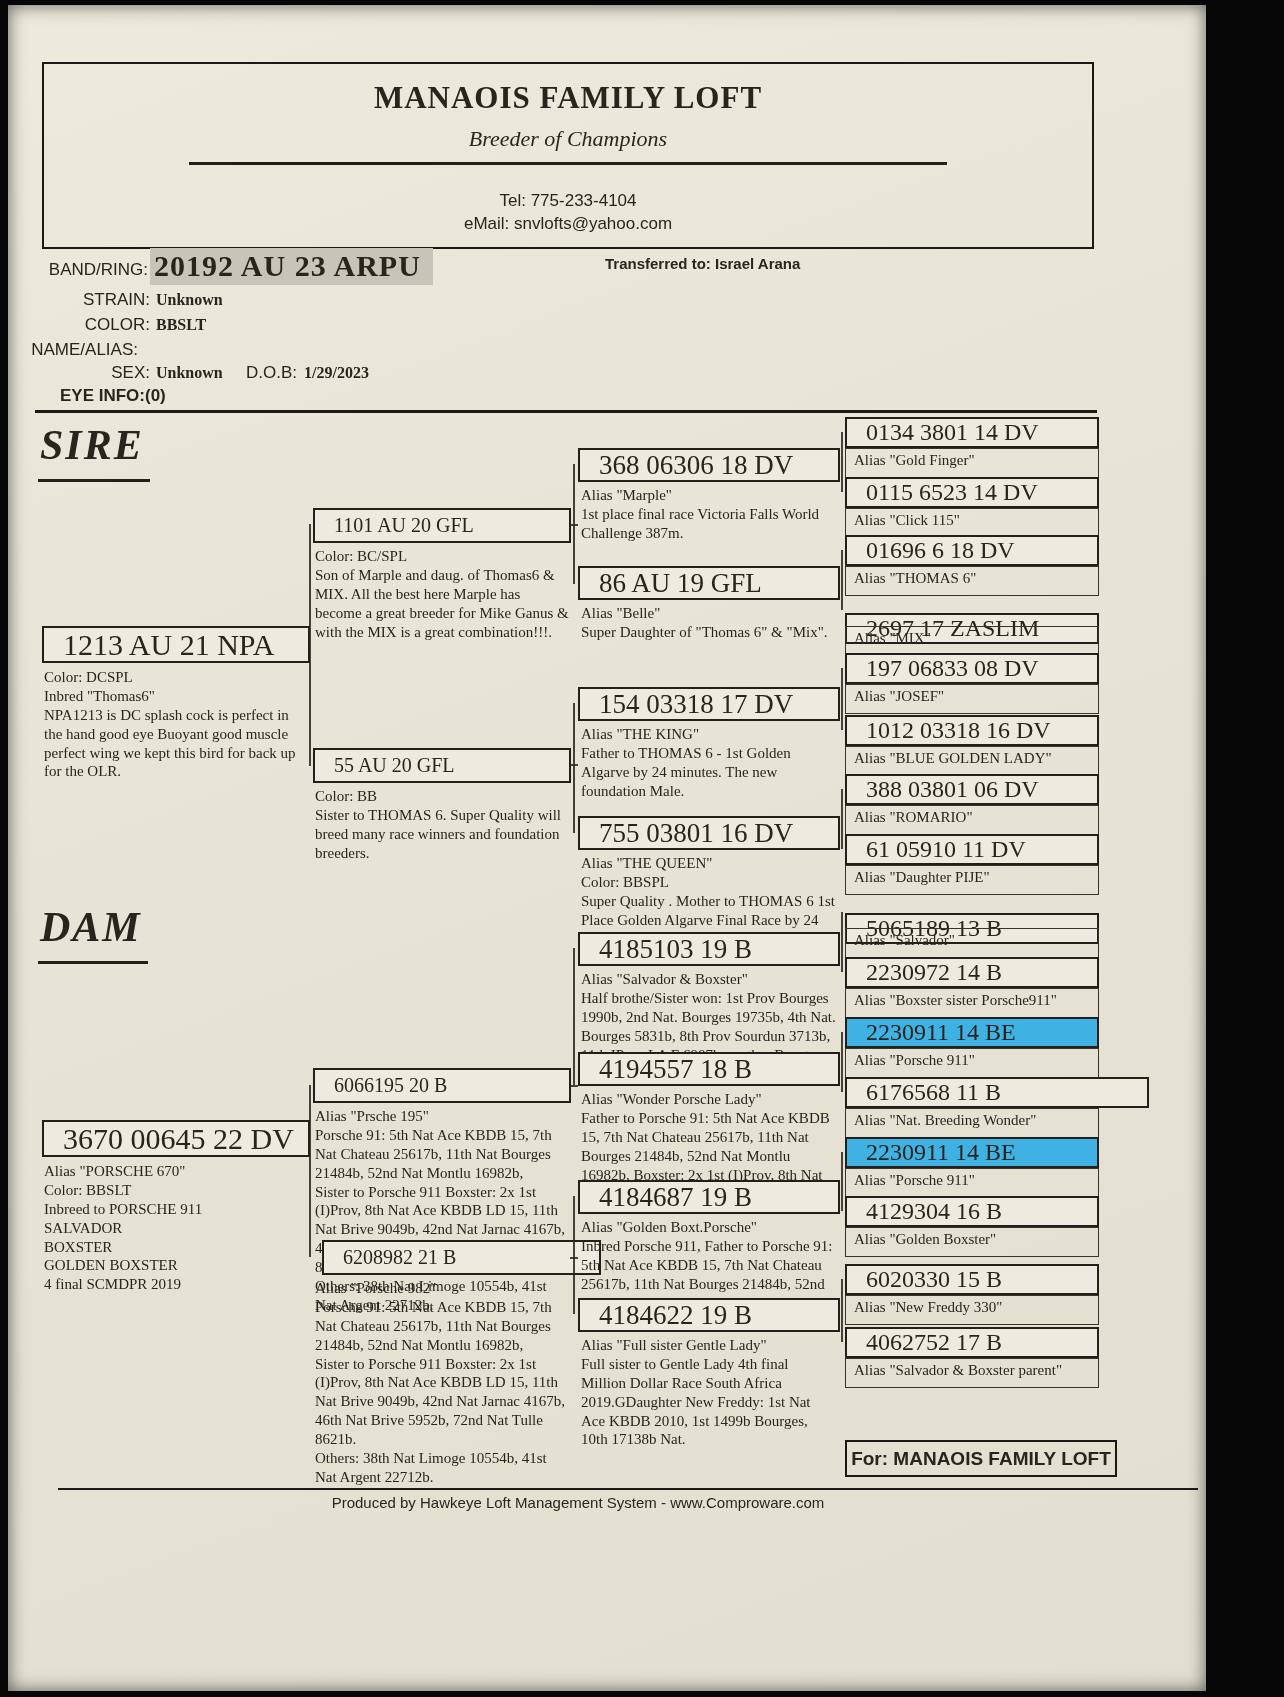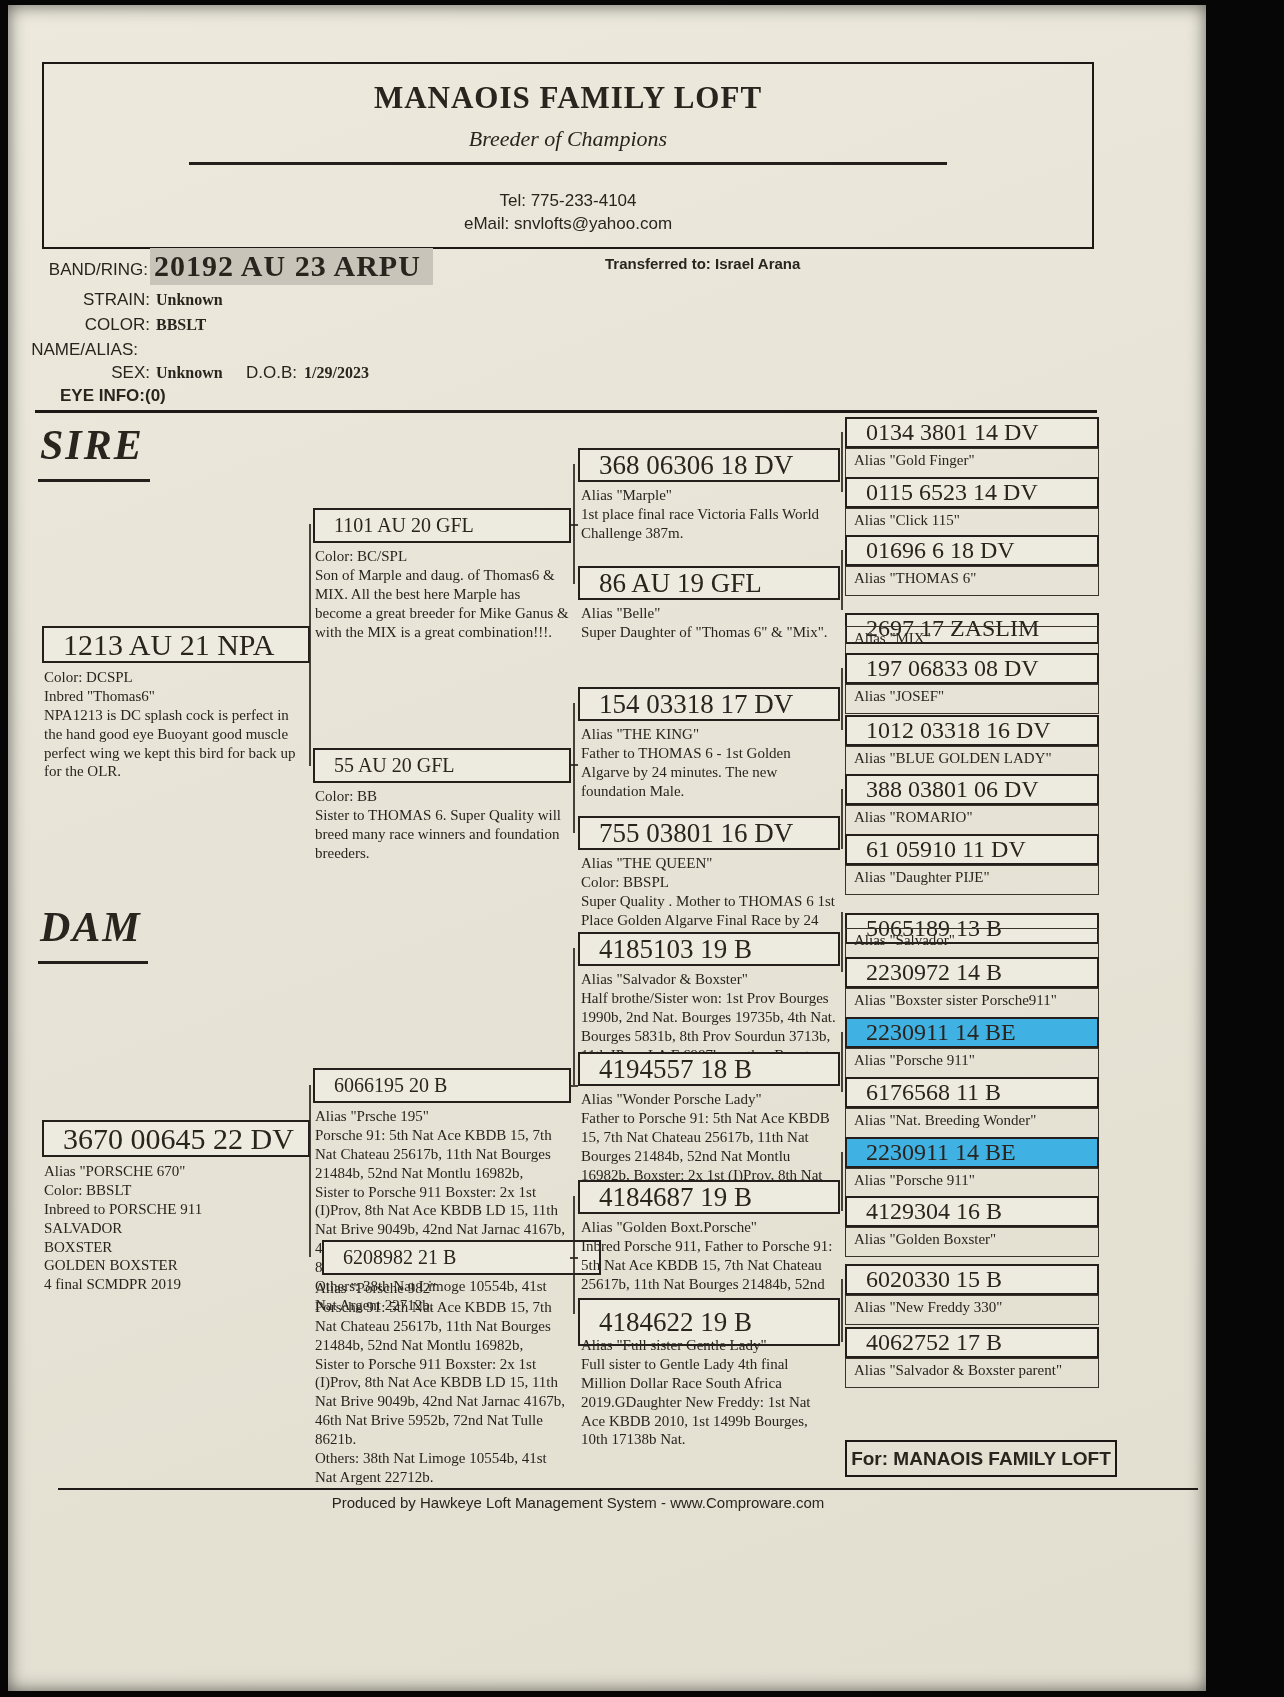--- a/index.html
+++ b/index.html
@@ -142,31 +142,31 @@
 
   <div class="abs pbox b3" style="left:570px;top:927px;width:262px;height:34px;">4185103 19 B</div>
   <div class="abs pbody" style="left:573px;top:965px;width:256px;">Alias "Salvador &amp; Boxster"
 Half brothe/Sister won: 1st Prov Bourges 1990b, 2nd Nat. Bourges 19735b, 4th Nat. Bourges 5831b, 8th Prov Sourdun 3713b, 11th IProv LA F 6987b, mother Boxster: 8th</div>
   <div class="abs pbox b3" style="left:570px;top:1047px;width:262px;height:34px;">4194557 18 B</div>
   <div class="abs pbody" style="left:573px;top:1085px;width:256px;">Alias "Wonder Porsche Lady"
 Father to Porsche 91: 5th Nat Ace KBDB 15, 7th Nat Chateau 25617b, 11th Nat Bourges 21484b, 52nd Nat Montlu 16982b, Boxster: 2x 1st (I)Prov, 8th Nat Ace KBDB LD 15,</div>
   <div class="abs pbox b3" style="left:570px;top:1175px;width:262px;height:34px;">4184687 19 B</div>
   <div class="abs pbody" style="left:573px;top:1213px;width:256px;">Alias "Golden Boxt.Porsche"
 Inbred Porsche 911, Father to Porsche 91: 5th Nat Ace KBDB 15, 7th Nat Chateau 25617b, 11th Nat Bourges 21484b, 52nd Nat Montlu 16982b, Boxster: 2x 1st (I)Prov,</div>
-  <div class="abs pbox b3" style="left:570px;top:1293px;width:262px;height:48px;">4184622 19 B</div>
+  <div class="abs pbox b3" style="left:570px;top:1293px;width:262px;height:34px;">4184622 19 B</div>
   <div class="abs pbody" style="left:573px;top:1331px;width:256px;">Alias "Full sister Gentle Lady"
 Full sister to Gentle Lady 4th final Million Dollar Race South Africa 2019.GDaughter New Freddy: 1st Nat Ace KBDB 2010, 1st 1499b Bourges,    10th 17138b Nat.</div>
 
   <div class="abs pbox b4" style="left:837px;top:892px;width:254px;height:31px;margin-top:16px;">5065189 13 B</div>
   <div class="abs acell" style="left:837px;top:923px;width:254px;height:30px;">Alias "Salvador"</div>
   <div class="abs pbox b4" style="left:837px;top:952px;width:254px;height:31px;">2230972 14 B</div>
   <div class="abs acell" style="left:837px;top:983px;width:254px;height:30px;">Alias "Boxster sister Porsche911"</div>
   <div class="abs pbox b4 hl-blue" style="left:837px;top:1012px;width:254px;height:31px;">2230911 14 BE</div>
   <div class="abs acell" style="left:837px;top:1043px;width:254px;height:30px;">Alias "Porsche 911"</div>
-  <div class="abs pbox b4" style="left:837px;top:1072px;width:254px;height:31px;">6176568 11 B</div>
+  <div class="abs pbox b4" style="left:837px;top:1072px;width:304px;height:31px;">6176568 11 B</div>
   <div class="abs acell" style="left:837px;top:1103px;width:254px;height:30px;">Alias "Nat. Breeding Wonder"</div>
   <div class="abs pbox b4 hl-blue" style="left:837px;top:1132px;width:254px;height:31px;">2230911 14 BE</div>
   <div class="abs acell" style="left:837px;top:1163px;width:254px;height:30px;">Alias "Porsche 911"</div>
   <div class="abs pbox b4" style="left:837px;top:1191px;width:254px;height:31px;">4129304 16 B</div>
   <div class="abs acell" style="left:837px;top:1222px;width:254px;height:30px;">Alias "Golden Boxster"</div>
   <div class="abs pbox b4" style="left:837px;top:1259px;width:254px;height:31px;">6020330 15 B</div>
   <div class="abs acell" style="left:837px;top:1290px;width:254px;height:30px;">Alias "New Freddy 330"</div>
   <div class="abs pbox b4" style="left:837px;top:1322px;width:254px;height:31px;">4062752 17 B</div>
   <div class="abs acell" style="left:837px;top:1353px;width:254px;height:30px;">Alias "Salvador &amp; Boxster parent"</div>
 

